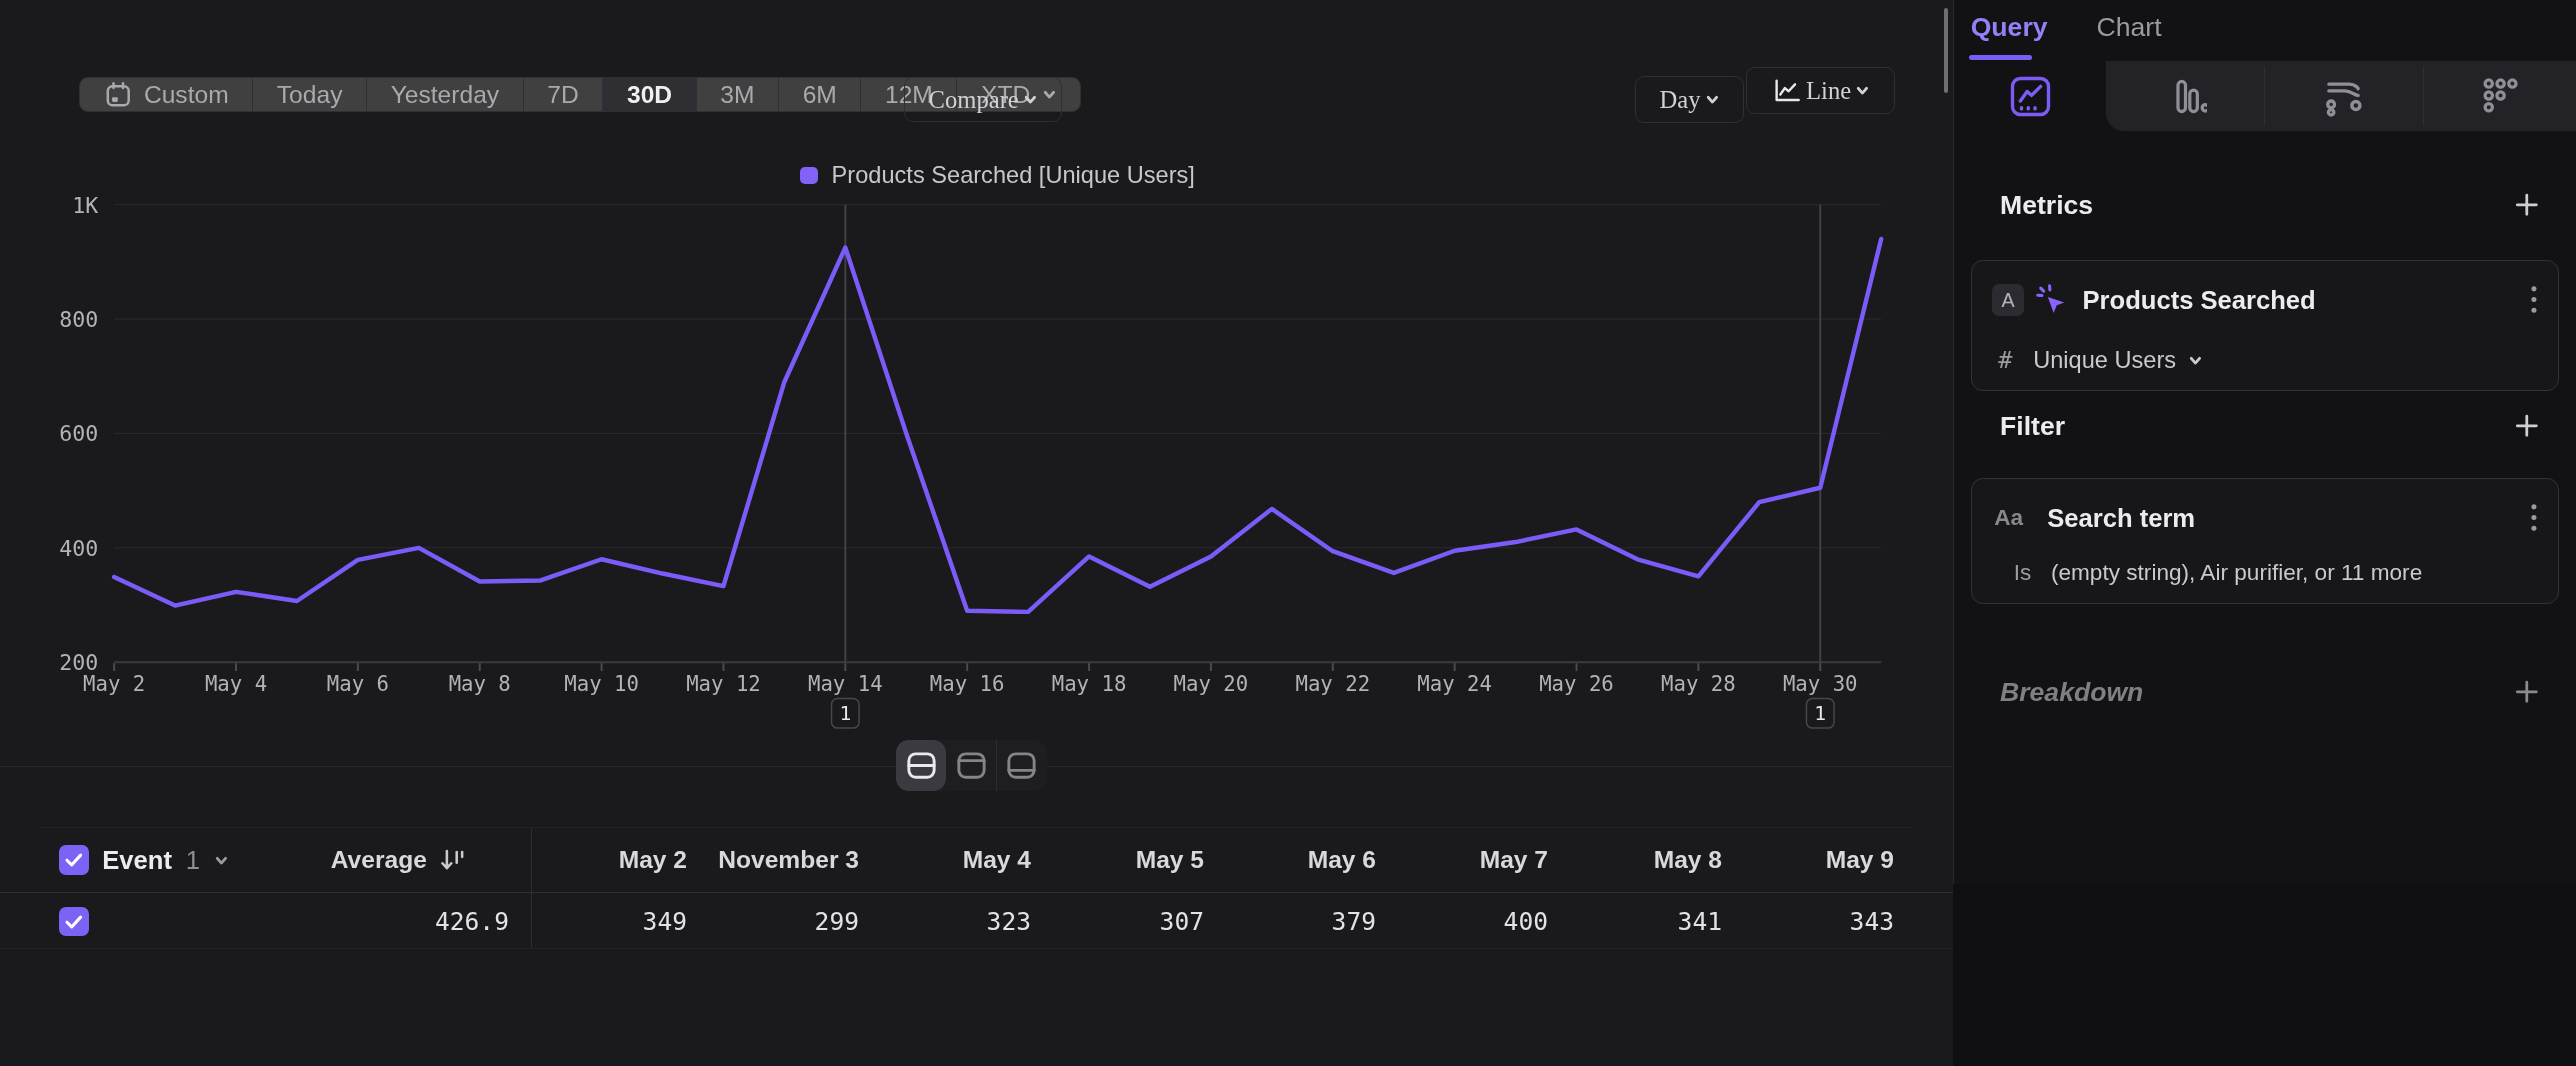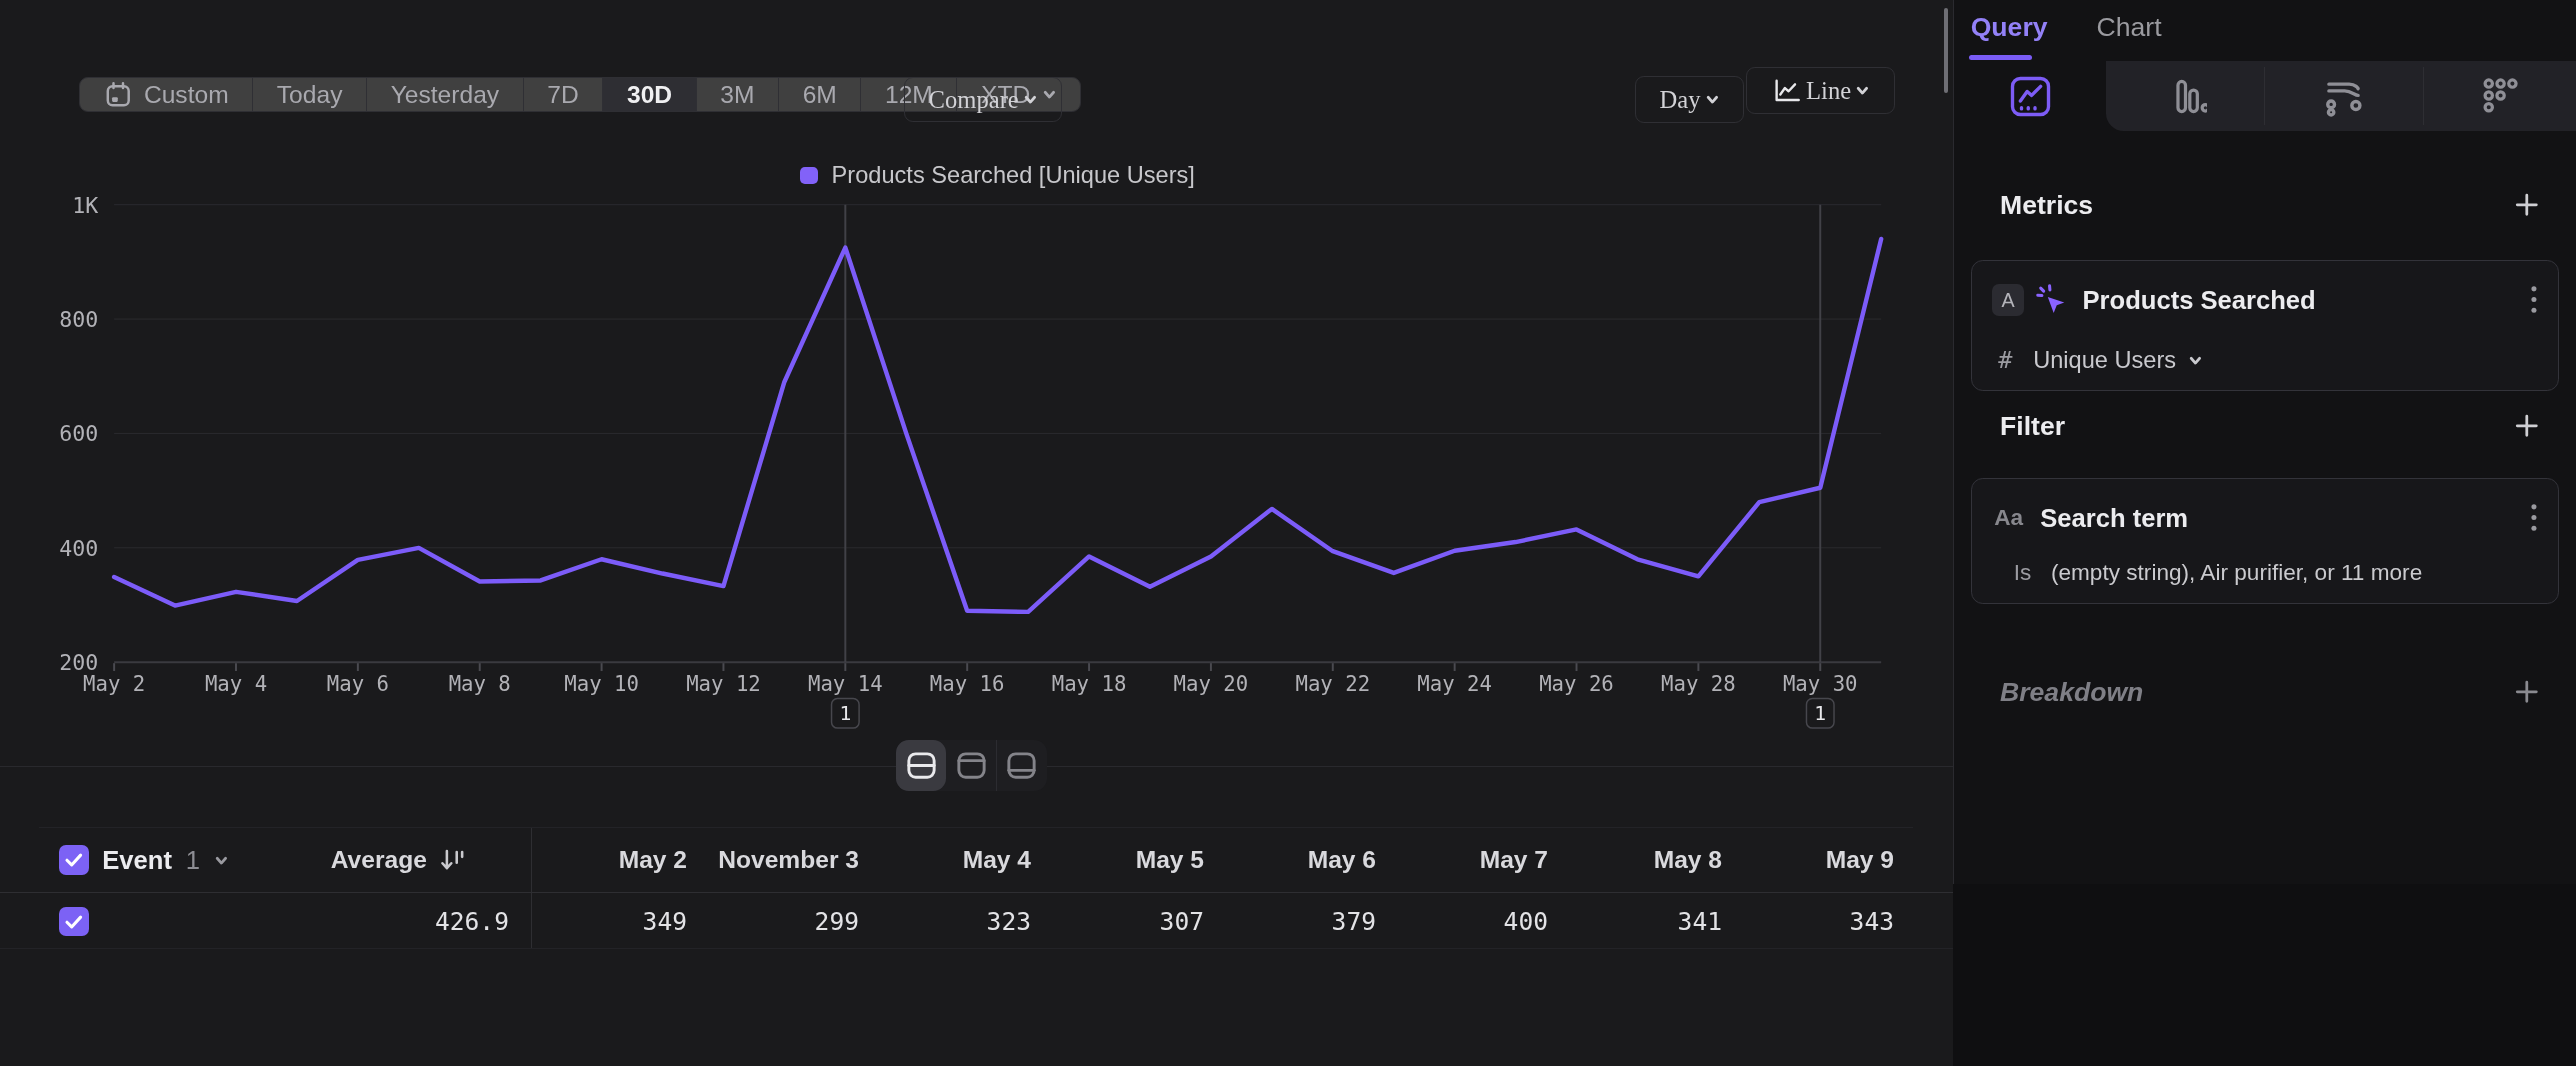--- a/index.html
+++ b/index.html
@@ -374,21 +374,21 @@
 
     <div class="sb-heading" style="top:411px;">Filter</div>
     <div class="sb-plus" style="top:412px;">
       <svg width="27.6" height="27.6" viewBox="0 0 26 26">
           <path class="st" d="M13 4 V22 M4 13 H22"></path>
         </svg>
     </div>
     <div class="card" style="top:478px; height:126px;">
       <div class="card-row1">
         <span class="aabadge" style="margin-left:22.6px;">Aa</span>
-        <span class="card-name" style="margin-left:17px;">Search term</span>
+        <span class="card-name" style="margin-left:24px;">Search term</span>
         <span class="kebab">
           <svg width="7.9" height="33" viewBox="0 0 8 34">
             <circle cx="4" cy="5" r="2.6" fill="#9a9aa0"></circle>
               <circle cx="4" cy="16" r="2.6" fill="#9a9aa0"></circle>
               <circle cx="4" cy="27" r="2.6" fill="#9a9aa0"></circle>
           </svg>
         </span>
       </div>
       <div class="agg-row" style="top:81px;">
         <span class="op" style="margin-left:42px;">Is</span>

